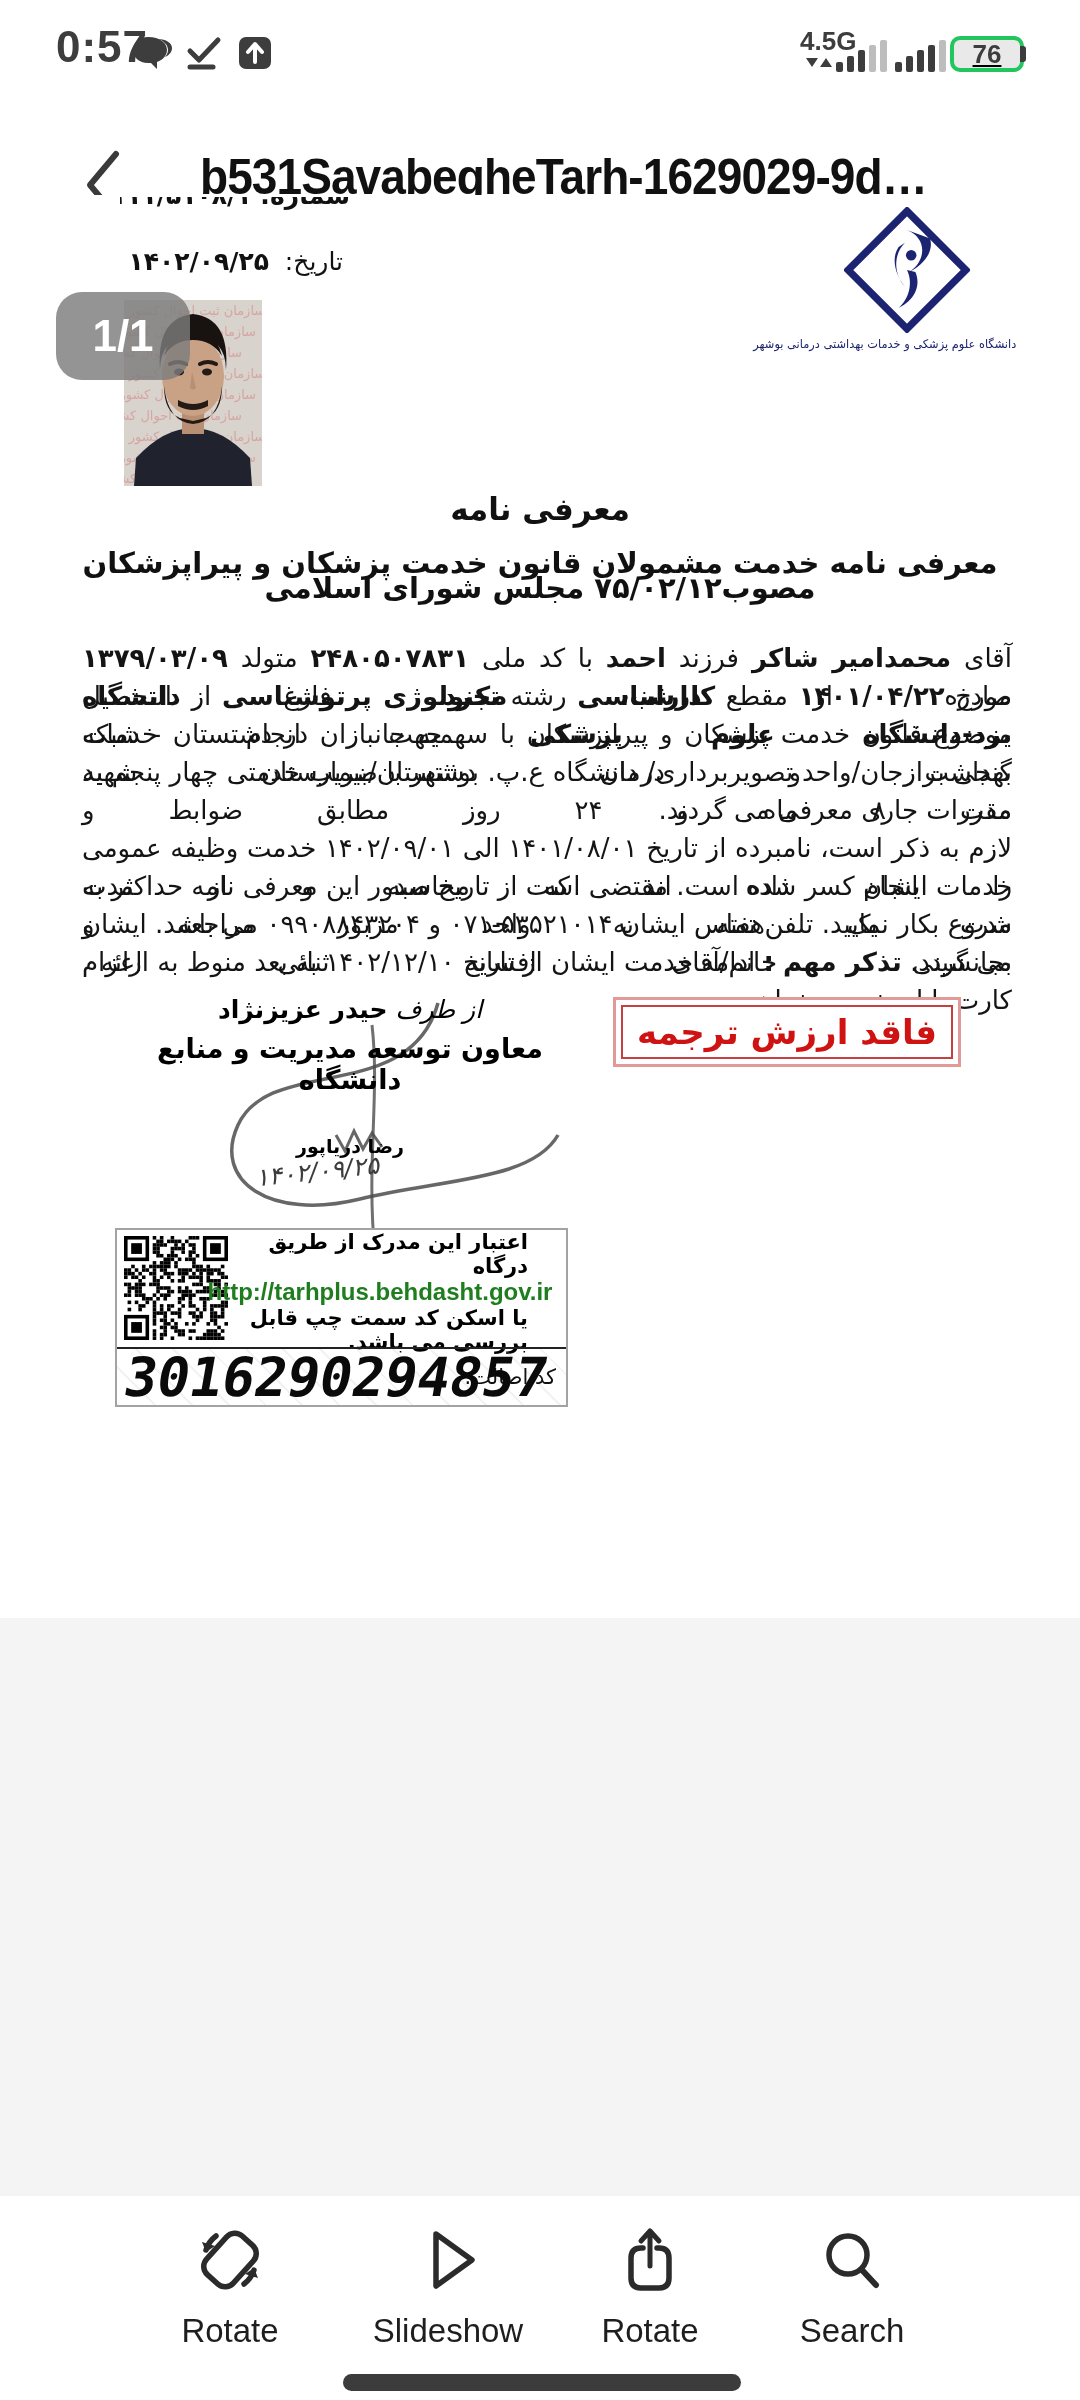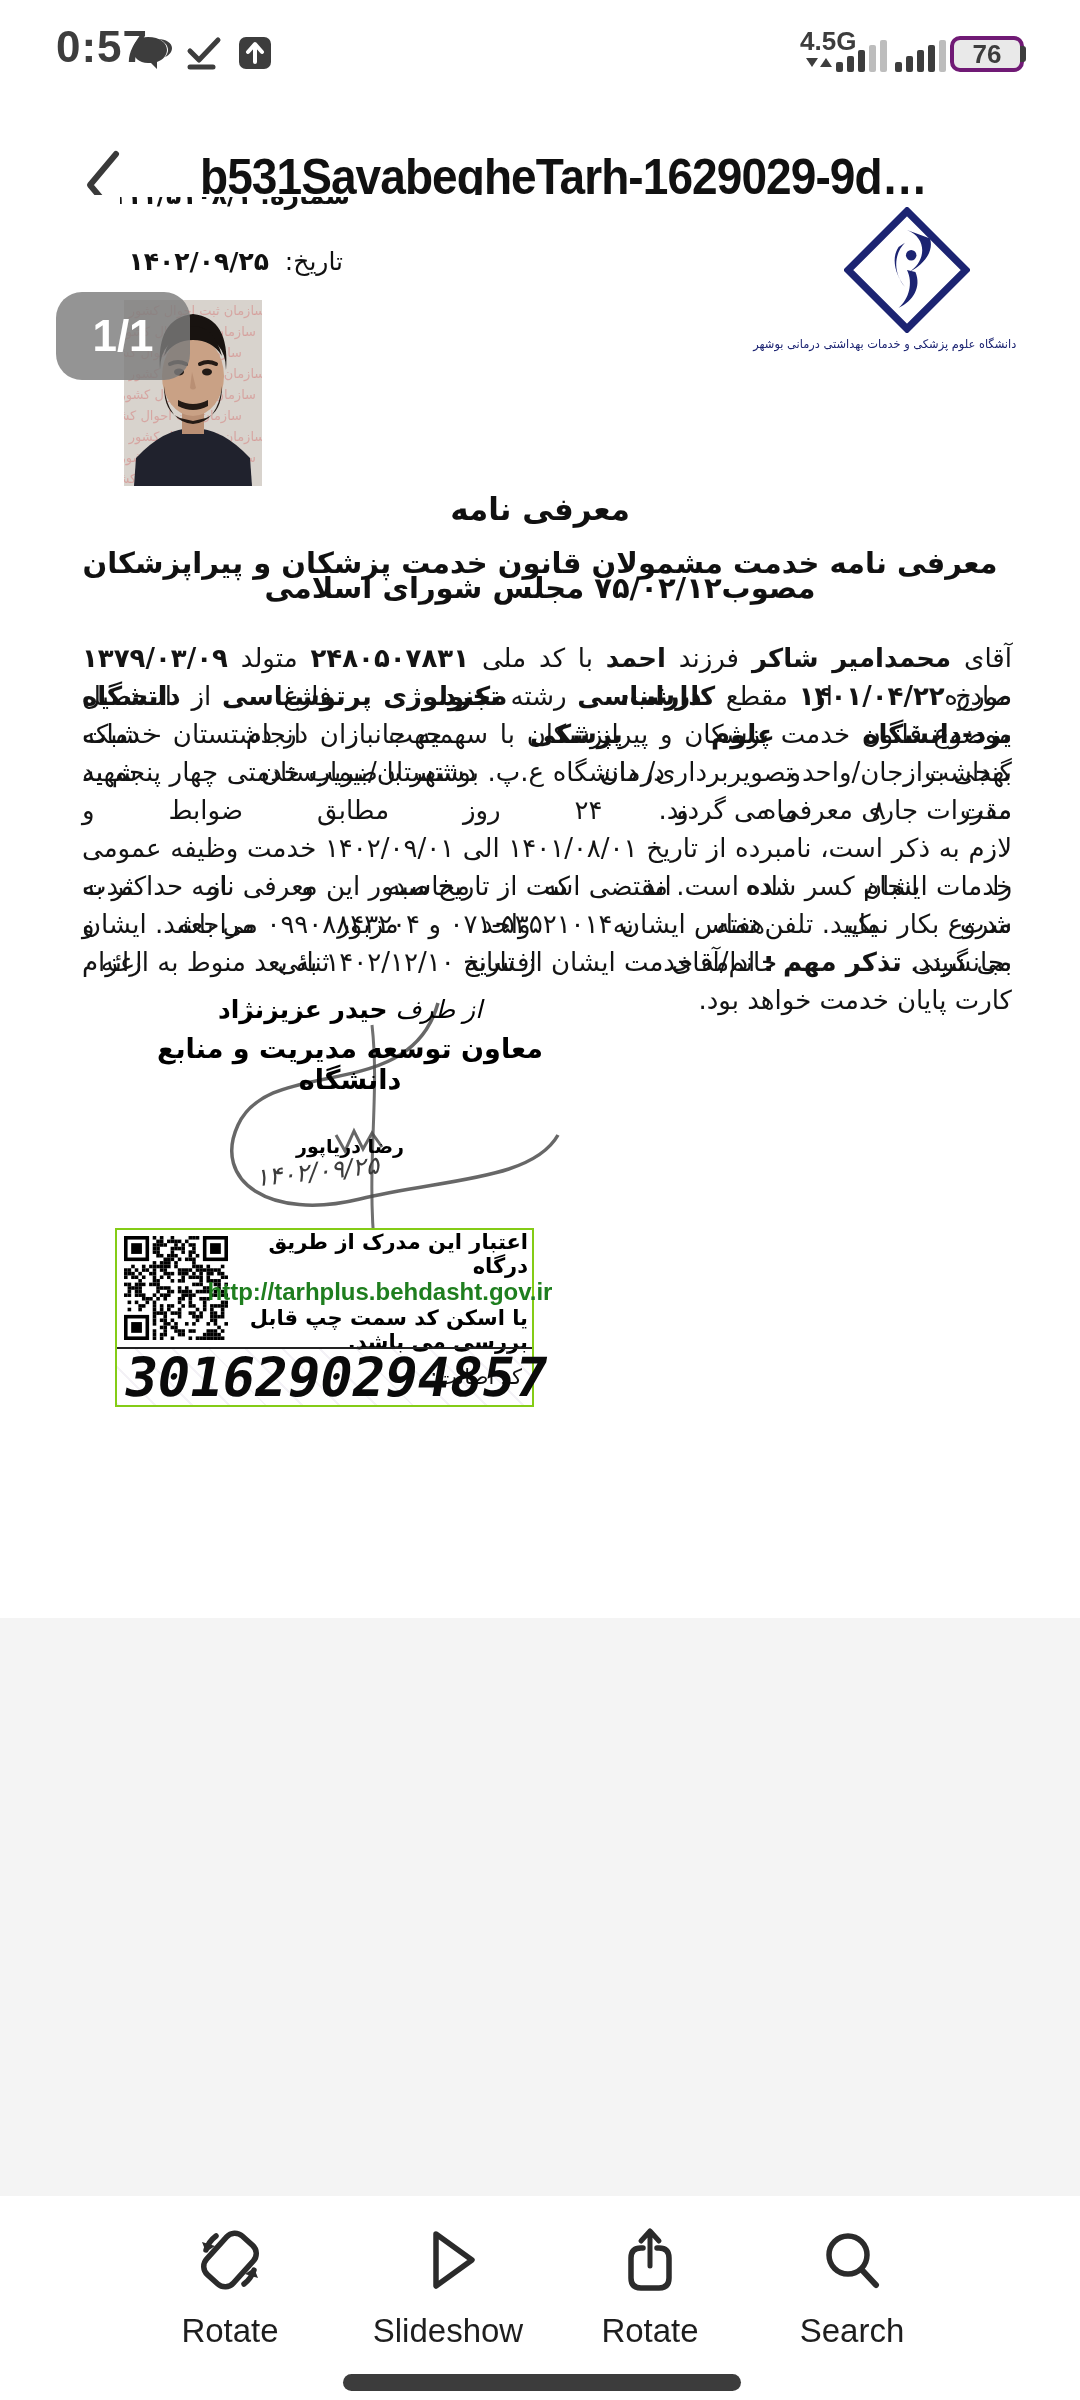--- a/index.html
+++ b/index.html
@@ -16,22 +16,22 @@
   .time { left:56px; top:22px; font-size:44px; font-weight:bold; color:#3d3d3d; letter-spacing:1px; }
   .sb-icon { top:36px; }
   .net-label { left:800px; top:26px; font-size:26px; color:#3d3d3d; font-weight:bold; }
   .net-arrows { left:806px; top:58px; display:flex; gap:2px; }
   .net-arrows span { width:0; height:0; border-left:6px solid transparent; border-right:6px solid transparent; }
   .arr-dn { border-top:9px solid #3d3d3d; }
   .arr-up { border-bottom:9px solid #3d3d3d; }
   .bars { position:absolute; display:flex; align-items:flex-end; gap:4px; }
   .bars i { display:block; width:7px; border-radius:2px; background:#3d3d3d; }
   .bars i.dim { background:#bdbdbd; }
-  .battery { left:950px; top:36px; width:74px; height:36px; border:4px solid #701a75; border-radius:10px;
-             display:flex; align-items:center; justify-content:center; background:#e9e9e9; }
+  .battery { left:950px; top:36px; width:74px; height:36px; border:4px solid #22c55e; border-radius:10px;
+             display:flex; align-items:center; justify-content:center; background:#e9e9e9;text-decoration:underline; }
   .battery span { font-size:26px; color:#3d3d3d; font-weight:bold; font-family:"Liberation Sans",sans-serif; }
   .bat-nub { left:1020px; top:46px; width:6px; height:16px; background:#3d3d3d; border-radius:0 3px 3px 0; }
 
   
   .titlebar { position:absolute; top:130px; left:0; width:1080px; height:110px; background:#fff; }
   .back-btn { position:absolute; left:74px; top:12px; width:60px; height:86px; }
   .app-title { position:absolute; left:200px; top:18px; width:760px; font-size:50px; font-weight:bold;
                color:#111; font-family:"Liberation Sans",sans-serif; transform:scaleX(.92); transform-origin:left;
                letter-spacing:-1px; white-space:nowrap; }
 
@@ -73,21 +73,21 @@
   .sig1 { font-size:25px; direction:rtl; }
   .sig1 em { font-style:italic; font-weight:normal; }
   .sig1 b { font-weight:bold; }
   .sig2 { font-size:27px; font-weight:bold; direction:rtl; margin-top:9px; }
   .sig3 { font-size:19px; font-weight:bold; direction:rtl; margin-top:40px; }
   .sig4 { font-size:21px; font-weight:bold; direction:rtl; margin-top:2px; }
   .sig-svg { position:absolute; left:120px; top:790px; pointer-events:none; }
   .hand-date { position:absolute; left:255px; top:962px; font-size:25px; color:#3c3c3c; letter-spacing:3px;
                transform:rotate(-6deg); font-style:italic; }
 
-  .qrcard { position:absolute; left:115px; top:1033px; width:419px; border:2px solid #84cc16; background:#fff;text-align:right; }
+  .qrcard { position:absolute; left:115px; top:1033px; width:453px; border:2px solid #a3a3a3; background:#fff;text-align:right; }
   .qr-top { position:relative; height:117px; }
   .qr-img { position:absolute; left:7px; top:6px; width:104px; height:104px; }
   .qr-lines { position:absolute; left:115px; top:0; width:296px; height:117px; display:flex; flex-direction:column;
               justify-content:space-evenly; align-items:center; }
   .qr-l1 { font-size:21px; font-weight:bold; direction:rtl; }
   .qr-url { font-size:24px; font-weight:bold; color:#1e7e1e; font-family:"Liberation Sans",sans-serif; }
   .qr-l2 { font-size:21px; font-weight:bold; direction:rtl; }
   .code-row { position:relative; height:58px; border-top:2px solid #222; display:flex; align-items:center;
               background:repeating-linear-gradient(45deg, rgba(190,180,205,.18) 0 2px, transparent 2px 26px); }
   .code-label { position:absolute; right:10px; font-size:21px; direction:rtl; color:#111; }
@@ -213,20 +213,25 @@
       <div class="bline">مورخ <b>۱۴۰۱/۰۴/۲۲</b> مقطع <b>کارشناسی</b> رشته <b>تکنولوژی پرتوشناسی</b> از <b>دانشگاه یزد-دانشگاه علوم پزشکی</b> جهت انجام خدمات</div>
       <div class="bline">موضوع قانون خدمت پزشکان و پیراپزشکان با سهمیه جانبازان در دشتستان - شبکه بهداشت و درمان دشتستان/بیمارستان شهید</div>
       <div class="bline">گنجی برازجان/واحد تصویربرداری/ دانشگاه ع.پ. بوشهر با ضریب خدمتی چهار پنجم به مدت ۸ ماه و ۲۴ روز مطابق ضوابط و</div>
       <div class="bline endline">مقررات جاری معرفی می گردند.</div>
       <div class="bline">لازم به ذکر است، نامبرده از تاریخ ۱۴۰۱/۰۸/۰۱ الی ۱۴۰۲/۰۹/۰۱ خدمت وظیفه عمومی را انجام داده اند که محاسبه و از مدت</div>
       <div class="bline">خدمات ایشان کسر شده است. مقتضی است از تاریخ صدور این معرفی نامه حداکثر به مدت یک هفته به واحد مزبور مراجعه و</div>
       <div class="bline">شروع بکار نمایید. تلفن تماس ایشان ۵۳۵۲۱۰۱۴-۰۷۱ و ۰۹۹۰۸۸۴۳۲۰۴ می باشد. ایشان بجانشینی خانم/آقای افسانه ثنائی اعزام</div>
       <div class="bline endline">می گردد. <b>تذکر مهم :</b> ادامه خدمت ایشان از تاریخ ۱۴۰۲/۱۲/۱۰ به بعد منوط به ارائه کارت پایان خدمت خواهد بود.</div>
     </div>
 
+    <div class="stamp">
+      <div class="stamp-inner">
+          <span>فاقد ارزش ترجمه</span>
+        </div>
+    </div>
 
     <svg class="sig-svg" width="470" height="290" viewBox="0 0 470 290">
       <path d="M318 18 C290 120 150 70 118 140 C92 196 150 236 240 214 C320 194 412 196 438 150" fill="none" stroke="#4c4c4c" stroke-width="3.5" opacity="0.85"></path>
       <path d="M252 40 C260 110 246 180 255 268" fill="none" stroke="#4c4c4c" stroke-width="3" opacity="0.8"></path>
       <path d="M216 150 l9 16 9 -20 9 18 9 -16 10 14" fill="none" stroke="#4c4c4c" stroke-width="3" opacity="0.85"></path>
     </svg>
 
     <div class="sigblock">
       <div class="sig1">
         <em>از طرف</em> <b>حیدر عزیزنژاد</b>

